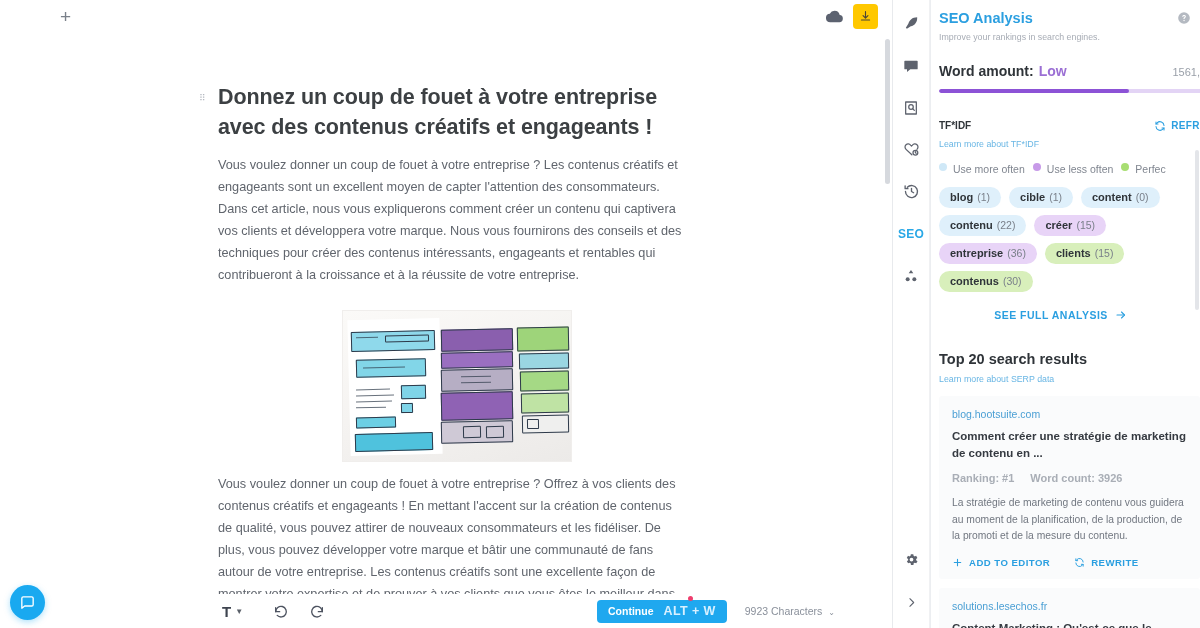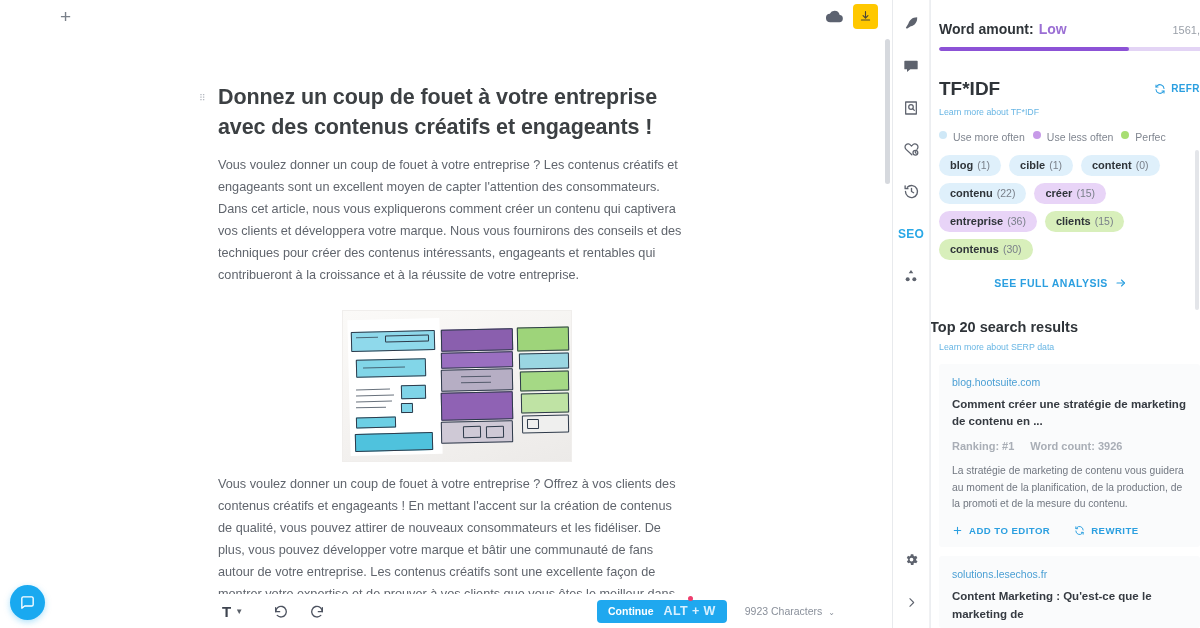--- a/index.html
+++ b/index.html
@@ -189,21 +189,21 @@
   .word-num { margin-left: auto; font-size: 11px; color: #9aa0a9; padding-right: 0; }
   .progress {
     margin: 10px 0 0 9px; height: 3.5px; width: 268px;
     background: #e3d4f5; border-radius: 2px; overflow: hidden;
   }
   .progress > span { display: block; height: 100%; background: #8c52d6; border-radius: 2px; }
 
   .tfidf-head {
     margin: 27px 0 0 9px; display: flex; align-items: center;
   }
-  .tfidf-title { font-size: 19px; font-weight: 700; color: #2f3439; }
+  .tfidf-title { font-size: 10px; font-weight: 700; color: #2f3439; }
   .refresh-link {
     margin-left: auto; display: flex; align-items: center; gap: 5px;
     color: #2b9fe0; font-size: 10px; font-weight: 700; letter-spacing: .4px; cursor: pointer;
   }
   .learn-link { margin: 7px 0 0 9px; font-size: 8.8px; color: #69b6e4; cursor: pointer; }
 
   .legend { margin: 14px 0 0 9px; display: flex; align-items: center; gap: 8px; }
   .legend-item { display: flex; align-items: flex-start; gap: 6px; white-space: nowrap; }
   .legend-dot { width: 8px; height: 8px; border-radius: 50%; }
   .legend-txt { font-size: 10.5px; color: #808690; }
@@ -218,21 +218,21 @@
   .tag.blue { background: #dff0fb; }
   .tag.purple { background: #e8d4f7; }
   .tag.green { background: #d8efbb; }
 
   .full-analysis {
     margin: 17px 9px 0 0; display: flex; justify-content: center;
     align-items: flex-end; gap: 7px; cursor: pointer;
   }
   .full-analysis span { font-size: 10.5px; font-weight: 700; color: #2b9fe0; letter-spacing: .5px; }
 
-  .serp-title { margin: 30px 0 0 0; font-size: 14.5px; font-weight: 700; color: #2f3439; }
+  .serp-title { margin: 30px 0 0 9px; font-size: 14.5px; font-weight: 700; color: #2f3439; }
   .serp-learn { margin: 7px 0 0 9px; font-size: 8.8px; color: #69b6e4; cursor: pointer; }
 
   .serp-card {
     margin: 12px 0 0 9px; width: 261px;
     background: #fafbfc; border-radius: 3px;
     padding: 12px 13px 11px 13px;
   }
   .serp-url { font-size: 10.5px; color: #4a9fd4; cursor: pointer; }
   .serp-h { margin-top: 8px; font-size: 11.5px; font-weight: 700; color: #353a41; line-height: 1.55; }
   .serp-meta { margin-top: 9px; display: flex; gap: 16px; }
@@ -443,20 +443,29 @@
             <path d="M9 5l7 7-7 7"></path>
           </svg>
         </span>
       </div>
     </div>
 
     <div class="seo-body">
       <div class="ed-divider"></div>
       <div class="panel-scrollbar"></div>
 
+      <div class="seo-head">
+        <div class="seo-title">SEO Analysis</div>
+        <div class="seo-sub">Improve your rankings in search engines.</div>
+        <span class="help-icon">
+          <svg viewBox="0 0 24 24" fill="currentColor" width="14" height="14">
+            <path d="M12 2a10 10 0 1 0 0 20 10 10 0 0 0 0-20zm.1 15.5a1.2 1.2 0 1 1 0-2.4 1.2 1.2 0 0 1 0 2.4zm1.7-5.6c-.7.5-.9.8-.9 1.4v.3h-1.8v-.4c0-1.2.4-1.8 1.3-2.4.7-.5.9-.8.9-1.3 0-.6-.5-1-1.2-1s-1.3.4-1.4 1.2H8.9c.1-1.7 1.3-2.8 3.2-2.8 1.9 0 3.1 1 3.1 2.5 0 1-.4 1.6-1.4 2.5z"></path>
+          </svg>
+        </span>
+      </div>
 
       <div class="word-row">
         <span class="word-lbl">Word amount:</span>
         <span class="word-val">Low</span>
         <span class="word-num">1561,</span>
       </div>
       <div class="progress">
         <span id="wa-bar" style="width: 71%; background: rgb(140, 82, 214);"></span>
       </div>
 

